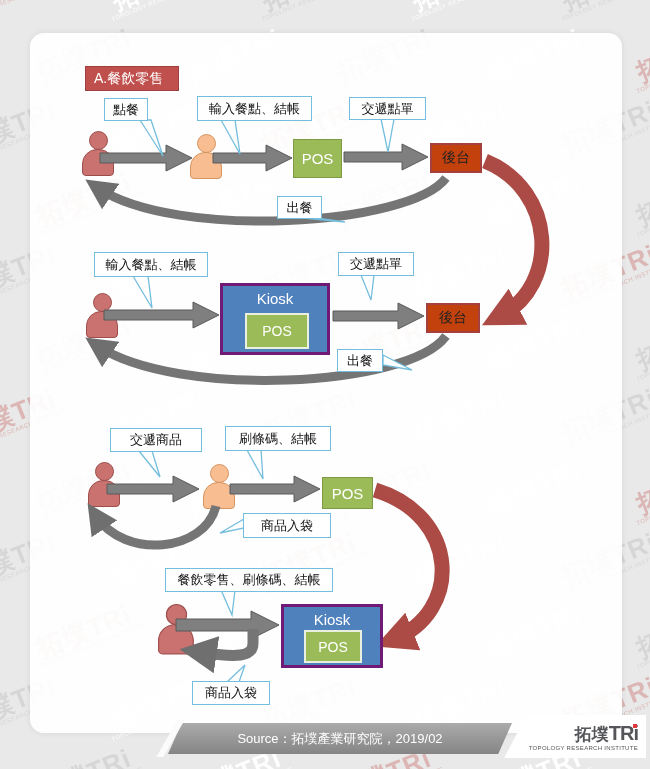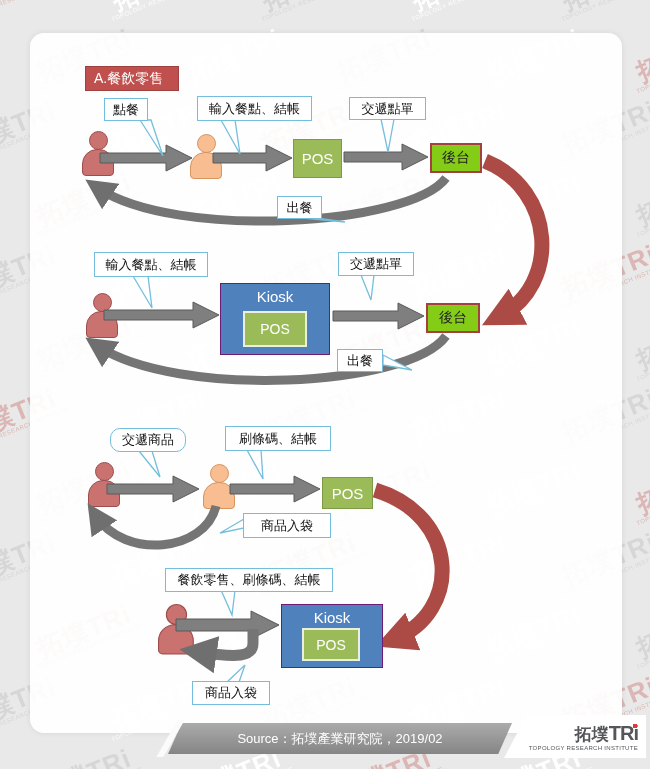--- a/index.html
+++ b/index.html
@@ -29,22 +29,22 @@
   .p-head{width:19px;height:19px;border-radius:50%;margin:0 auto;box-sizing:border-box;}
   .p-torso{width:32px;height:27px;border-radius:15px 15px 4px 4px;margin-top:-1px;box-sizing:border-box;}
   .person.red .p-head,.person.red .p-torso{background:#c97270;border:1.5px solid #9d4e4c;}
   .person.orange .p-head,.person.orange .p-torso{background:#f9bd92;border:1.5px solid #d6945f;}
   .person.lg{transform:scale(1.12);transform-origin:top left;}
   
   #arrows{position:absolute;left:0;top:0;z-index:3;pointer-events:none;}
   
   .box{position:absolute;z-index:4;box-sizing:border-box;display:flex;align-items:center;justify-content:center;}
   .pos{background:#9bbb59;border:1px solid #7e9a47;color:#fff;font-size:15px;}
-  .backend{background:#84cc16;border:2px solid #a4413e;color:#222;font-size:14px;}
-  .kiosk{background:#4f81bd;border:1px solid #701a75;color:#fff;display:block;}
+  .backend{background:#c2410c;border:2px solid #a4413e;color:#222;font-size:14px;}
+  .kiosk{background:#4f81bd;border:3px solid #701a75;color:#fff;display:block;}
   .kiosk-label{text-align:center;font-size:15px;padding-top:4px;color:#fff;}
   .pos-inner{position:absolute;background:#9bbb59;border:2px solid #e9f0df;color:#fff;font-size:14px;
              display:flex;align-items:center;justify-content:center;box-sizing:border-box;}
   
   .foot-gray{position:absolute;left:168px;top:723px;width:344px;height:31px;z-index:5;
              background:linear-gradient(#ababab,#858585);
              clip-path:polygon(4% 0,100% 0,96% 100%,0 100%);
              display:flex;align-items:center;justify-content:center;color:#fff;font-size:13px;}
   .foot-black{position:absolute;left:8px;top:722px;width:178px;height:33px;z-index:6;
               background:#1c1c1c;clip-path:polygon(0 0,100% 0,89% 100%,0 100%);
@@ -390,21 +390,21 @@
   <div class="callout" style="left:94px;top:252px;width:114px;height:25px;">輸入餐點、結帳</div>
   <div class="box kiosk" style="left:220px;top:283px;width:110px;height:72px;">
     <div class="kiosk-label">Kiosk</div>
     <div class="pos-inner" style="left:22px;top:27px;width:64px;height:36px;">POS</div>
   </div>
   <div class="callout" style="left:338px;top:252px;width:76px;height:24px;">交遞點單</div>
   <div class="box backend" style="left:426px;top:303px;width:54px;height:30px;">後台</div>
   <div class="callout" style="left:337px;top:349px;width:46px;height:23px;">出餐</div>
 
 
-  <div class="callout" style="left:110px;top:428px;width:76px;height:24px;border-radius:10px;">交遞商品</div>
+  <div class="callout" style="left:110px;top:428px;width:92px;height:24px;">交遞商品</div>
   <div class="callout" style="left:225px;top:426px;width:106px;height:25px;">刷條碼、結帳</div>
   <div class="box pos" style="left:322px;top:477px;width:51px;height:32px;">POS</div>
   <div class="callout" style="left:243px;top:513px;width:88px;height:25px;">商品入袋</div>
 
   <div class="callout" style="left:165px;top:568px;width:168px;height:24px;">餐飲零售、刷條碼、結帳</div>
   <div class="box kiosk" style="left:281px;top:604px;width:102px;height:64px;">
     <div class="kiosk-label">Kiosk</div>
     <div class="pos-inner" style="left:20px;top:23px;width:58px;height:33px;">POS</div>
   </div>
   <div class="callout" style="left:192px;top:681px;width:78px;height:24px;">商品入袋</div>

